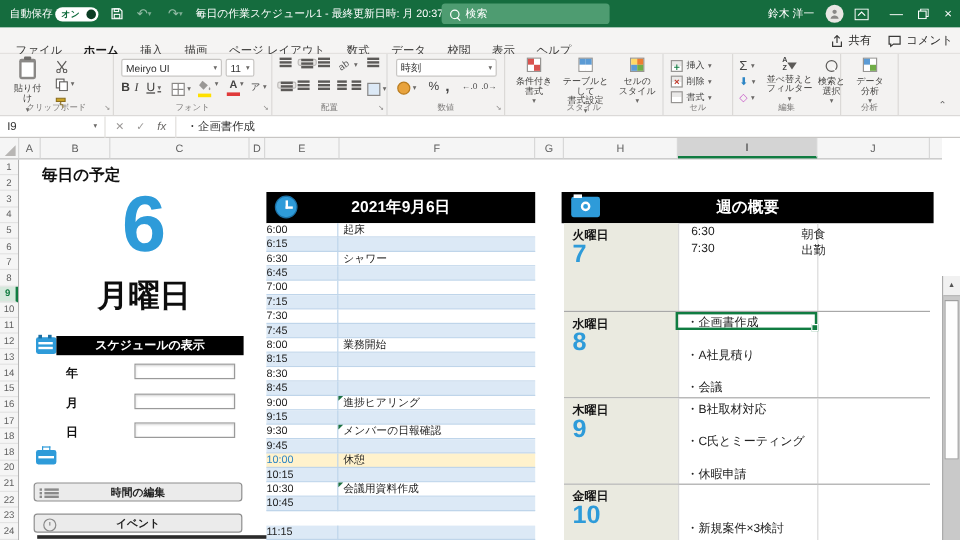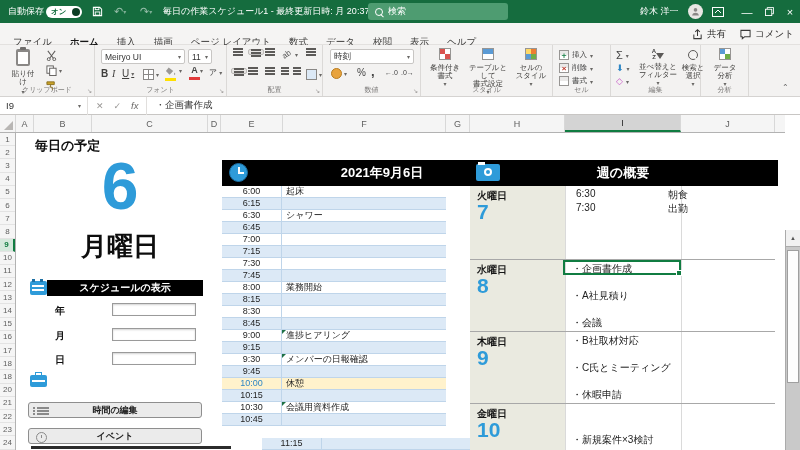--- a/index.html
+++ b/index.html
@@ -90,28 +90,28 @@
   .field-input{position:absolute;width:84px;height:13px;background:#fff;border:1px solid #9a9a9a;box-shadow:inset 0 1px 2px rgba(0,0,0,.18);box-sizing:border-box;}
   .side-btn{position:absolute;left:12px;width:174px;height:16px;background:#EBEBEB;border:1px solid #8E8E8E;border-radius:3px;box-sizing:border-box;display:flex;align-items:center;justify-content:center;font-size:9px;color:#222;font-weight:bold;}
   .list-ic{position:absolute;left:8px;top:4px;width:12px;height:1.5px;background:#8a8a8a;box-shadow:0 3px 0 #8a8a8a,0 6px 0 #8a8a8a;}
   .list-ic::before{content:"";position:absolute;left:-4px;top:0;width:2px;height:2px;background:#8a8a8a;box-shadow:0 3px 0 #8a8a8a,0 6px 0 #8a8a8a;}
   .clock-sm{position:absolute;left:7px;top:3px;width:9px;height:9px;border:1.3px solid #8a8a8a;border-radius:50%;}
   .clock-sm::after{content:"";position:absolute;left:3.5px;top:1.5px;width:1.3px;height:3px;background:#8a8a8a;}
   .divline{position:absolute;background:#2b2b2b;}
 
   
   .sched{position:absolute;left:206px;top:27px;width:224px;height:290px;}
-  .sched-head{position:absolute;left:0;top:0;width:224px;height:26px;background:#000;color:#fff;display:flex;align-items:center;justify-content:center;font-size:13px;font-weight:bold;padding-left:48px;}
+  .sched-head{position:absolute;left:0;top:0;width:224px;height:26px;background:#000;color:#fff;display:flex;align-items:center;justify-content:center;font-size:13px;font-weight:bold;}
   .clock-big{position:absolute;left:7px;top:3px;width:19px;height:19px;background:#2E9BD9;border-radius:50%;border:1px solid #1C6FA3;box-sizing:border-box;}
   .clock-big::before{content:"";position:absolute;left:8px;top:3px;width:1.8px;height:7px;background:#fff;}
   .clock-big::after{content:"";position:absolute;left:8px;top:8px;width:6px;height:1.8px;background:#fff;}
   .srow{position:absolute;left:0;width:224px;height:12px;border-bottom:1px solid #BFD5EA;box-sizing:border-box;background:#fff;}
   .srow.stripe{background:#DCE9F6;}
   .srow.current{background:#FFF2CC;}
-  .srow .t{position:absolute;left:0;top:0;width:60px;height:12px;text-align:center;font-size:9px;line-height:11px;color:#1f1f1f;border-right:1px solid #BFD5EA;box-sizing:border-box;}
+  .srow .t{position:absolute;left:0;top:0;width:60px;height:12px;font-size:9px;line-height:11px;color:#1f1f1f;border-right:1px solid #BFD5EA;box-sizing:border-box;}
   .srow.current .t{color:#2E86C5;}
   .srow .a{position:absolute;left:64px;top:0;right:2px;height:12px;font-size:9px;line-height:11px;color:#1f1f1f;white-space:nowrap;overflow:hidden;}
   .srow .mark{position:absolute;left:60px;top:0;width:0;height:0;border-top:4px solid #1E7145;border-right:4px solid transparent;}
 
   
   .week{position:absolute;left:452px;top:27px;width:310px;height:290px;}
   .week-head{position:absolute;left:0;top:0;width:310px;height:26px;background:#000;color:#fff;display:flex;align-items:center;justify-content:center;font-size:13px;font-weight:bold;}
   .cam-ic{position:absolute;left:8px;top:4px;width:24px;height:17px;background:#2E9BD9;border-radius:2px;}
   .cam-ic::before{content:"";position:absolute;left:8px;top:4px;width:8px;height:8px;border:2px solid #fff;border-radius:50%;box-sizing:border-box;}
   .cam-ic::after{content:"";position:absolute;left:2px;top:-2px;width:7px;height:3px;background:#fff;}
@@ -575,21 +575,21 @@
             </div>
             <div class="srow stripe" style="top: 228px;">
               <span class="t">10:45</span>
               <span class="a"></span>
             </div>
             <div class="srow" style="top: 240px; margin-top: 40px;">
               <span class="t">11:00</span>
               <span class="a">仮チェック出し</span>
               <span class="mark"></span>
             </div>
-            <div class="srow stripe" style="top: 252px; margin-left: 40px;">
+            <div class="srow stripe" style="top: 252px;">
               <span class="t">11:15</span>
               <span class="a"></span>
             </div>
           </div>
       </div>
 
       <div class="week">
         <div class="week-head">
           <span class="cam-ic"></span>
           <span>週の概要</span>

